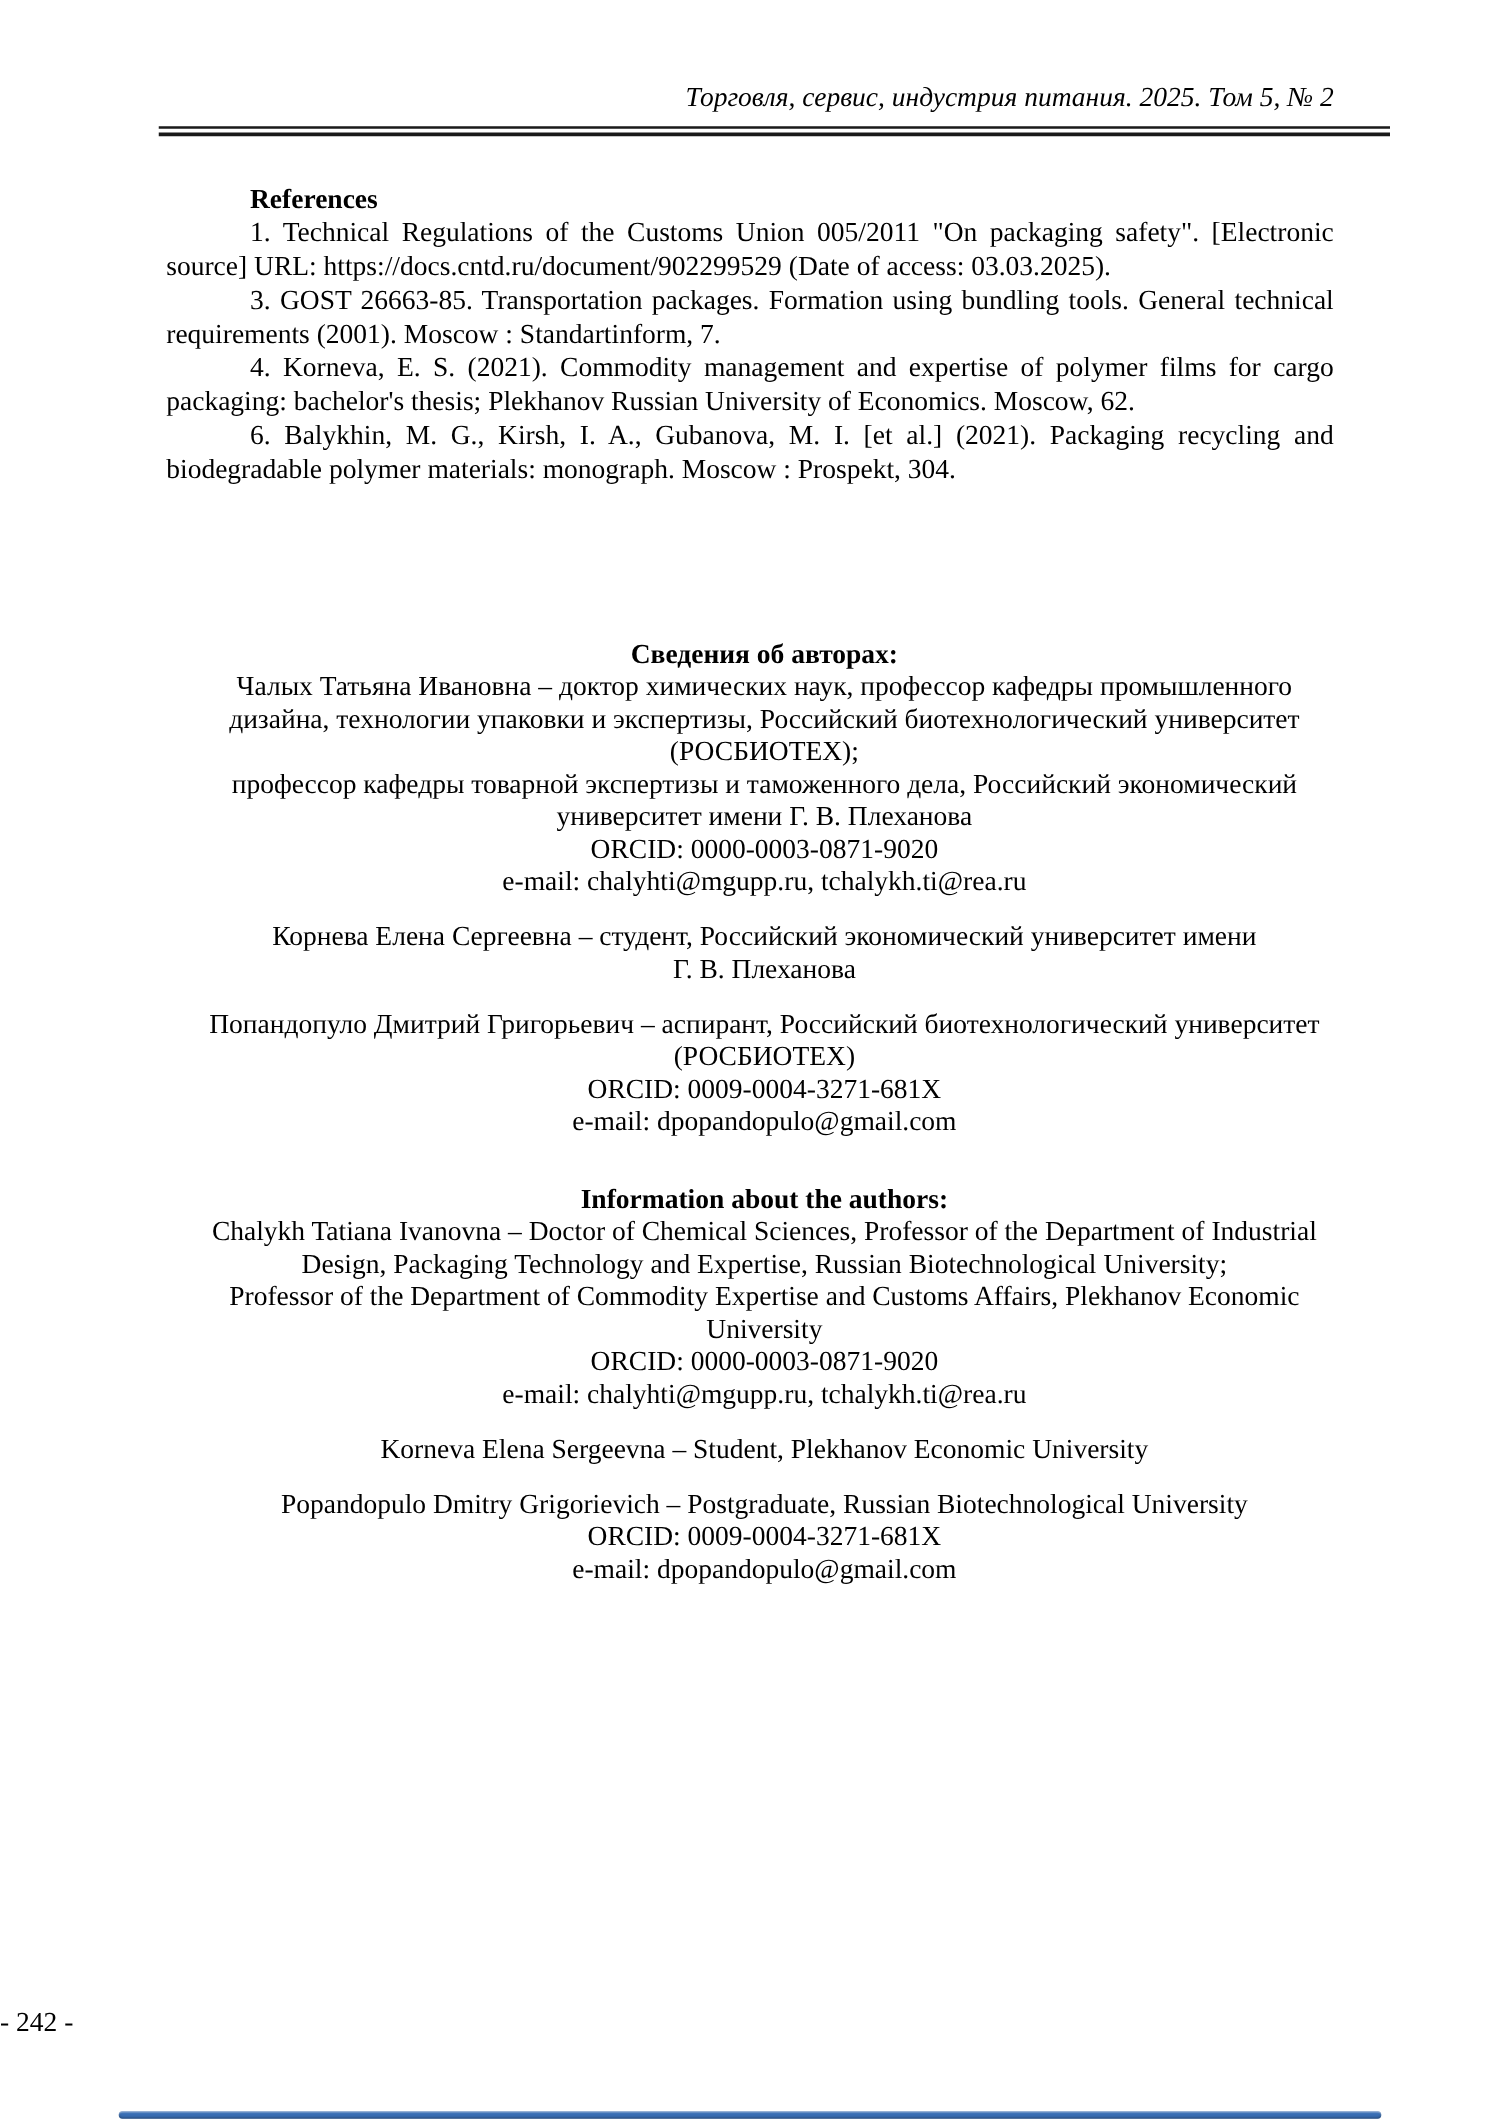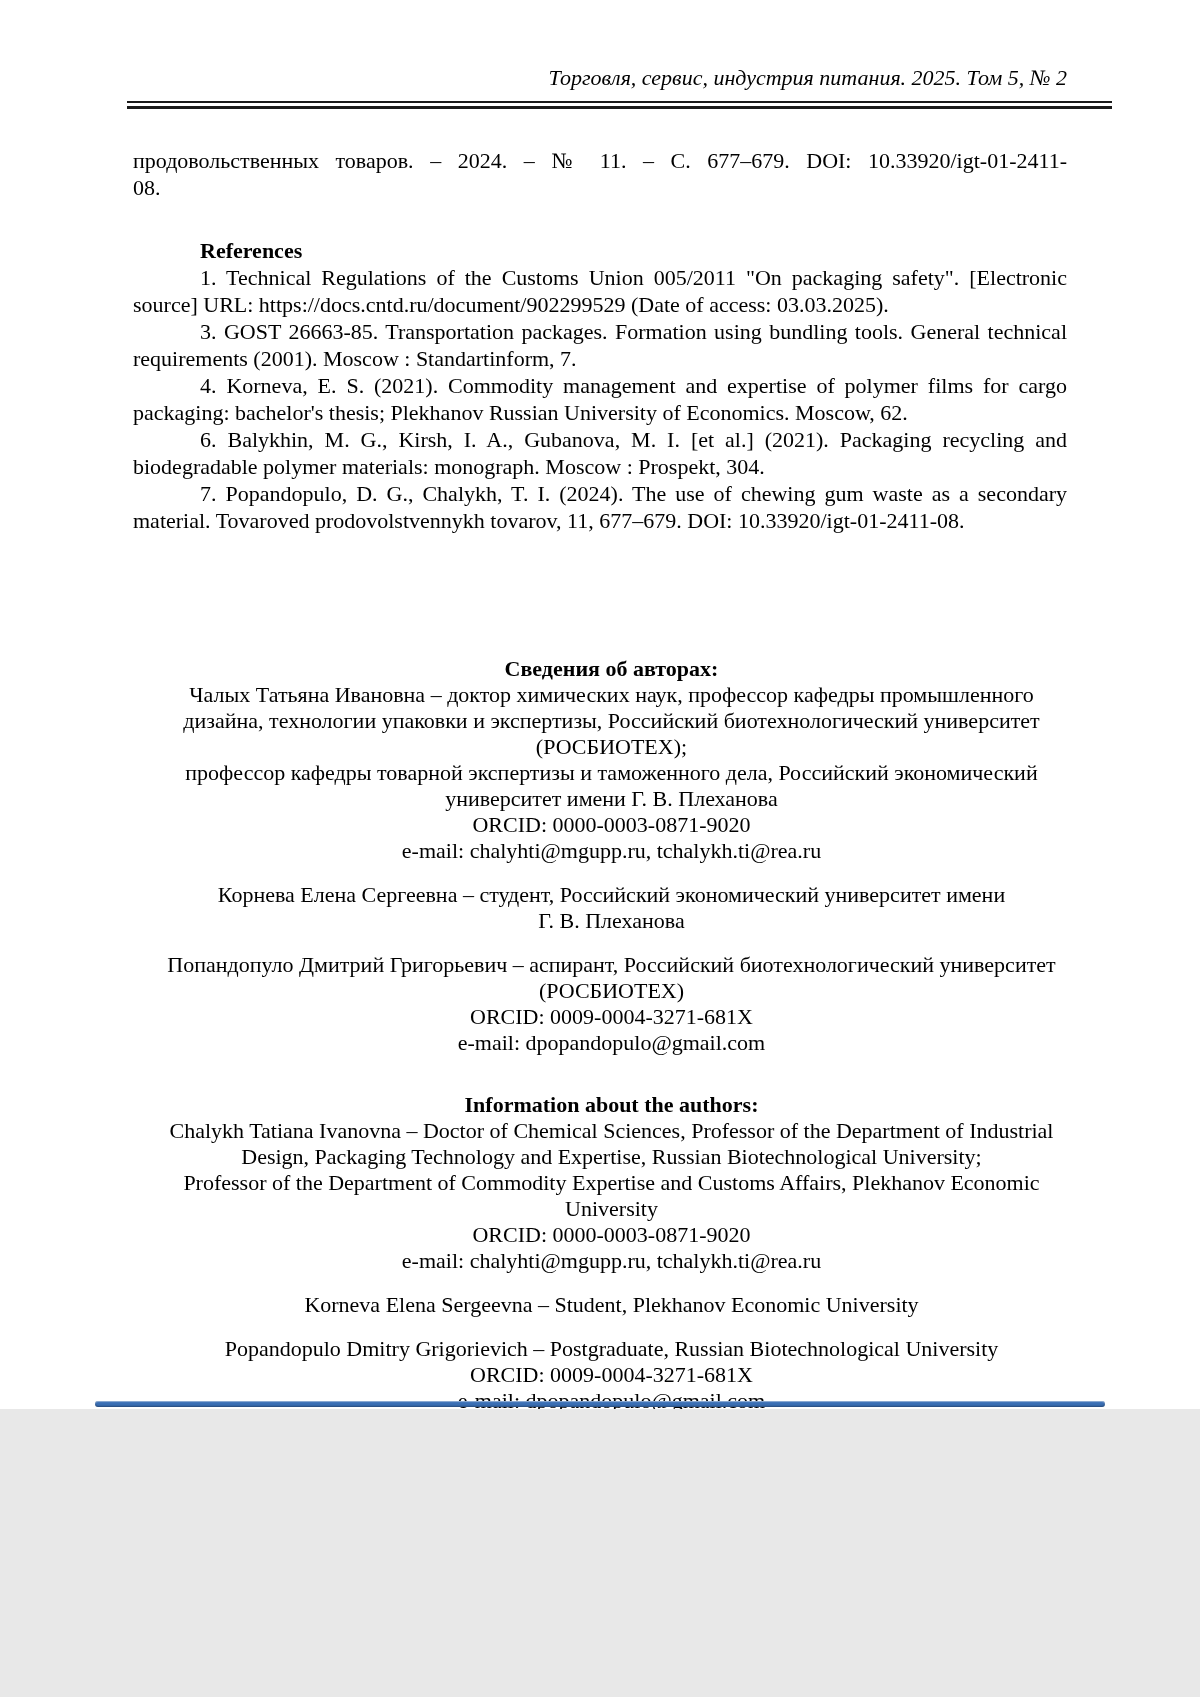--- a/index.html
+++ b/index.html
@@ -1,19 +1,19 @@
 <!DOCTYPE html>
 <html><head>
 <meta charset="utf-8">
 <style>
   html, body { margin: 0; padding: 0; background: #e8e8e8; }
   .page {
     position: relative;
     width: 1200px;
-    height: 1409px;
+    height: 1697px;
     margin: 0 auto;
     background: #ffffff;
     overflow: hidden;
     font-family: "Liberation Serif", "DejaVu Serif", serif;
     font-size: 22px;
     line-height: 26px;
     color: #000000;
   }
   .journal-header {
     margin: 64px 133px 0 133px;
@@ -76,31 +76,26 @@
   }
 </style>
 </head>
 <body>
 
 <div class="page">
 
   <div class="journal-header">Торговля, сервис, индустрия питания. 2025. Том 5, № 2</div>
   <div class="header-rule"></div>
 
-  <div class="intro">
-    <div class="intro-line-1">продовольственных товаров. – 2024. – № 11. – С. 677–679. DOI: 10.33920/igt-01-2411-</div>
-    <div class="intro-line-2">08.</div>
-  </div>
 
   <div class="ref-heading">References</div>
   <p class="ref">1. Technical Regulations of the Customs Union 005/2011 "On packaging safety". [Electronic source] URL: https://docs.cntd.ru/document/902299529 (Date of access: 03.03.2025).</p>
   <p class="ref">3. GOST 26663-85. Transportation packages. Formation using bundling tools. General technical requirements (2001). Moscow : Standartinform, 7.</p>
   <p class="ref">4. Korneva, E. S. (2021). Commodity management and expertise of polymer films for cargo packaging: bachelor's thesis; Plekhanov Russian University of Economics. Moscow, 62.</p>
   <p class="ref">6. Balykhin, M. G., Kirsh, I. A., Gubanova, M. I. [et al.] (2021). Packaging recycling and biodegradable polymer materials: monograph. Moscow : Prospekt, 304.</p>
-  <p class="ref">7. Popandopulo, D. G., Chalykh, T. I. (2024). The use of chewing gum waste as a secondary material. Tovaroved prodovolstvennykh tovarov, 11, 677–679. DOI: 10.33920/igt-01-2411-08.</p>
 
   <div class="authors authors-ru">
     <div class="authors-heading">Сведения об авторах:</div>
     <div class="author-block">Чалых Татьяна Ивановна – доктор химических наук, профессор кафедры промышленного
 дизайна, технологии упаковки и экспертизы, Российский биотехнологический университет
 (РОСБИОТЕХ);
 профессор кафедры товарной экспертизы и таможенного дела, Российский экономический
 университет имени Г. В. Плеханова
 ORCID: 0000-0003-0871-9020
 e-mail: chalyhti@mgupp.ru, tchalykh.ti@rea.ru</div>

